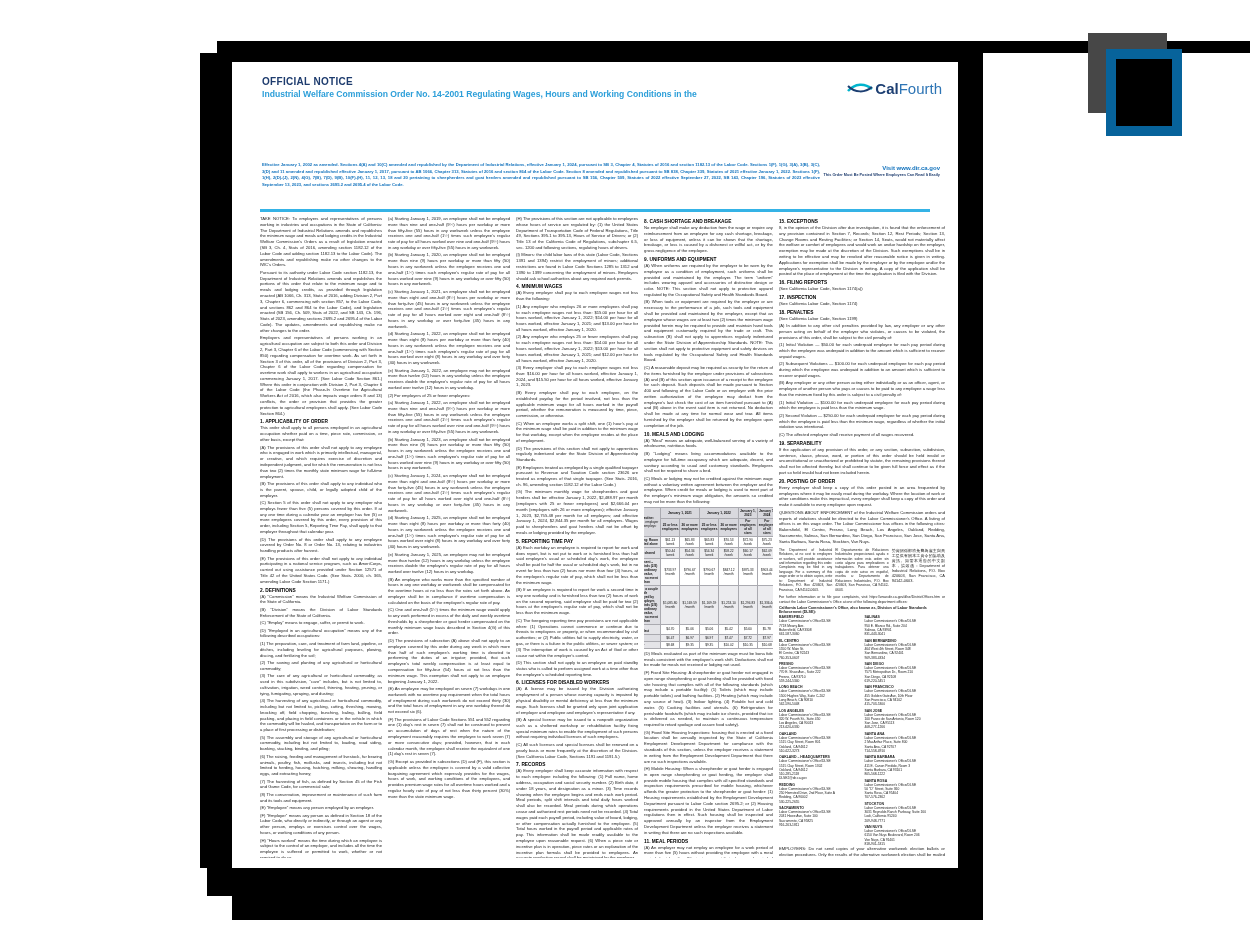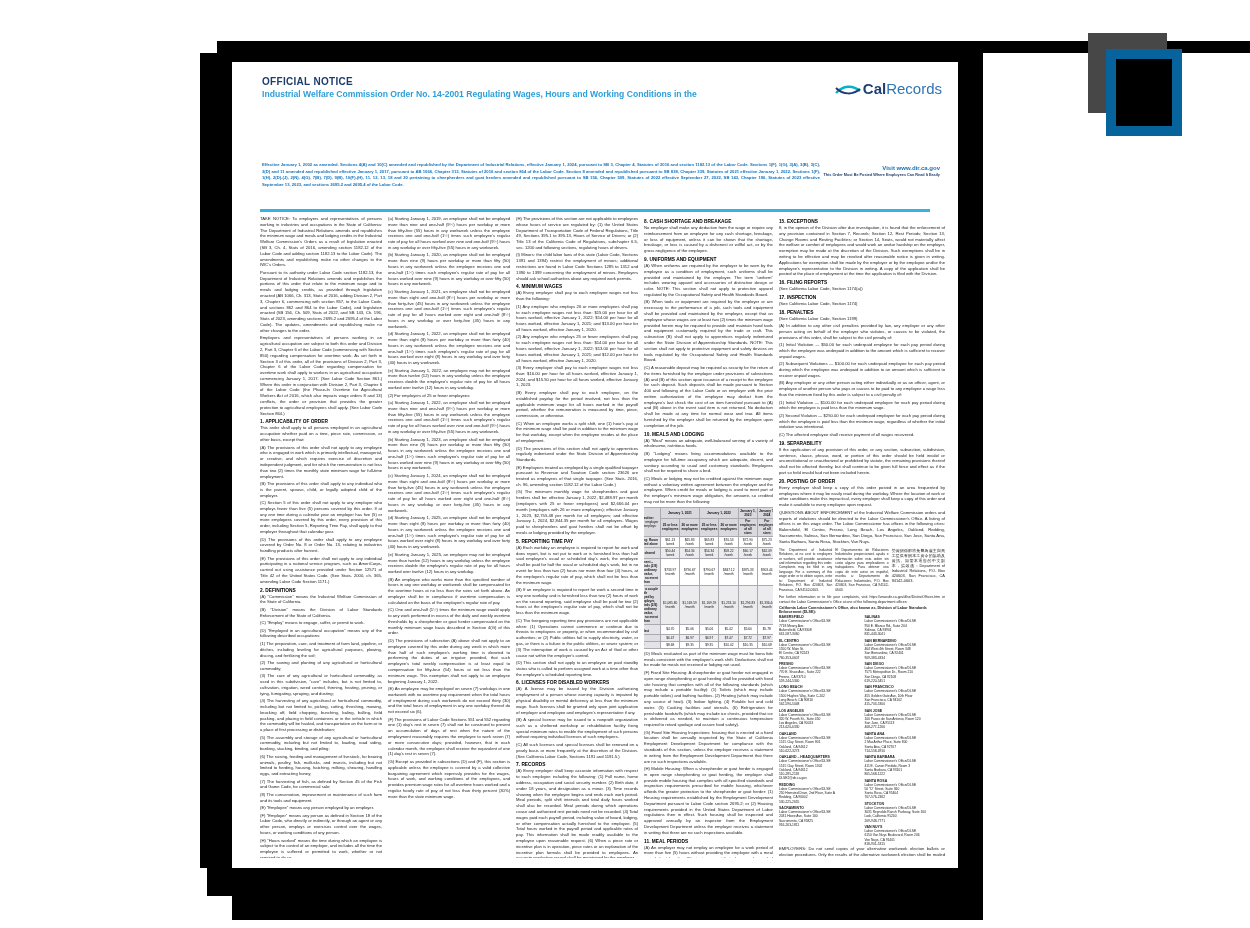--- a/index.html
+++ b/index.html
@@ -14,21 +14,21 @@
   #bk-lip{left:232px;top:896px;width:751px;height:24px;}
   
   #marker-gray{position:absolute;left:1088px;top:33px;width:79px;height:80px;background:#474747;}
   #marker-blue{position:absolute;left:1106px;top:49px;width:76px;height:87px;background:#000;
                border:10px solid #07639b;box-sizing:border-box;}
   
   #poster{position:absolute;left:232px;top:62px;width:726px;height:806px;background:#ffffff;overflow:hidden;}
   #official{position:absolute;left:30px;top:14px;font-size:10px;font-weight:bold;color:#1e3c6e;letter-spacing:.3px;}
   #orderline{position:absolute;left:30px;top:27px;font-size:8.6px;font-weight:bold;color:#2d9fd9;}
   #bigtitle{position:absolute;left:27px;top:33px;font-size:46px;font-weight:800;color:#1e3c6e;letter-spacing:-1.2px;}
-  #logo{position:absolute;right:16px;top:18px;display:flex;align-items:flex-end;}
+  #logo{position:absolute;right:16px;top:18px;display:flex;align-items:center;}
   #logo svg{width:26px;height:13px;margin-right:2px;}
   .logo-cal{font-size:15px;font-weight:bold;color:#1d3f72;}
   .logo-chamber{font-size:15px;color:#2e75b5;}
   #effective{position:absolute;left:30px;top:100px;width:558px;font-size:4.2px;font-weight:bold;
              color:#1373bd;line-height:1.55;text-align:justify;}
   #visit-block{position:absolute;right:18px;top:103px;width:120px;text-align:right;}
   #visit{font-size:6px;font-weight:bold;color:#1373bd;}
   #mustpost{font-size:3.8px;font-weight:bold;color:#1e3c6e;margin-top:1.5px;line-height:1.4;}
   #rule{position:absolute;left:28px;top:147px;width:670px;height:2.5px;background:#35b3e6;}
   
@@ -79,21 +79,21 @@
 
     <div id="official">OFFICIAL NOTICE</div>
     <div id="orderline">Industrial Welfare Commission Order No. 14-2001 Regulating Wages, Hours and Working Conditions in the</div>
 
     <div id="logo">
       <svg viewBox="0 0 52 26">
         <path d="M2 18 C 16 2, 36 2, 50 14" fill="none" stroke="#00b4cd" stroke-width="5"></path>
         <path d="M2 8 C 16 22, 36 22, 50 10" fill="none" stroke="#1d3f72" stroke-width="4"></path>
       </svg>
       <span class="logo-cal">Cal</span>
-        <span class="logo-chamber">Records</span>
+        <span class="logo-chamber">Fourth</span>
     </div>
 
     <div id="effective">Effective January 1, 2002 as amended.  Sections 4(A) and 10(C) amended and republished by the Department of Industrial Relations, effective January 1, 2024, pursuant to SB 3, Chapter 4, Statutes of 2016 and section 1182.13 of the Labor Code. Sections 1(F), 1(G), 3(A), 3(B), 3(C), 3(D) and 11 amended and republished effective January 1, 2017, pursuant to AB 1066, Chapter 313, Statutes of 2016 and section 864 of the Labor Code. Section 8 amended and republished pursuant to SB 838, Chapter 339, Statutes of 2021 effective January 1, 2022. Sections 1(F), 1(H), 2(D)-(J), 2(N), 4(G), 7(B), 7(D), 9(B), 10(F)-(H), 11, 12, 13, 18 and 20 pertaining to sheepherders and goat herders amended and republished pursuant to SB 156, Chapter 509, Statutes of 2022 effective September 27, 2022, SB 143, Chapter 196, Statutes of 2023 effective September 13, 2023, and sections 2695.2 and 2695.4 of the Labor Code.</div>
 
     <div id="visit-block">
       <div id="visit">Visit www.dir.ca.gov</div>
       <div id="mustpost">This Order Must Be Posted Where Employees Can Read It Easily</div>
     </div>
 
     <div id="rule"></div>

